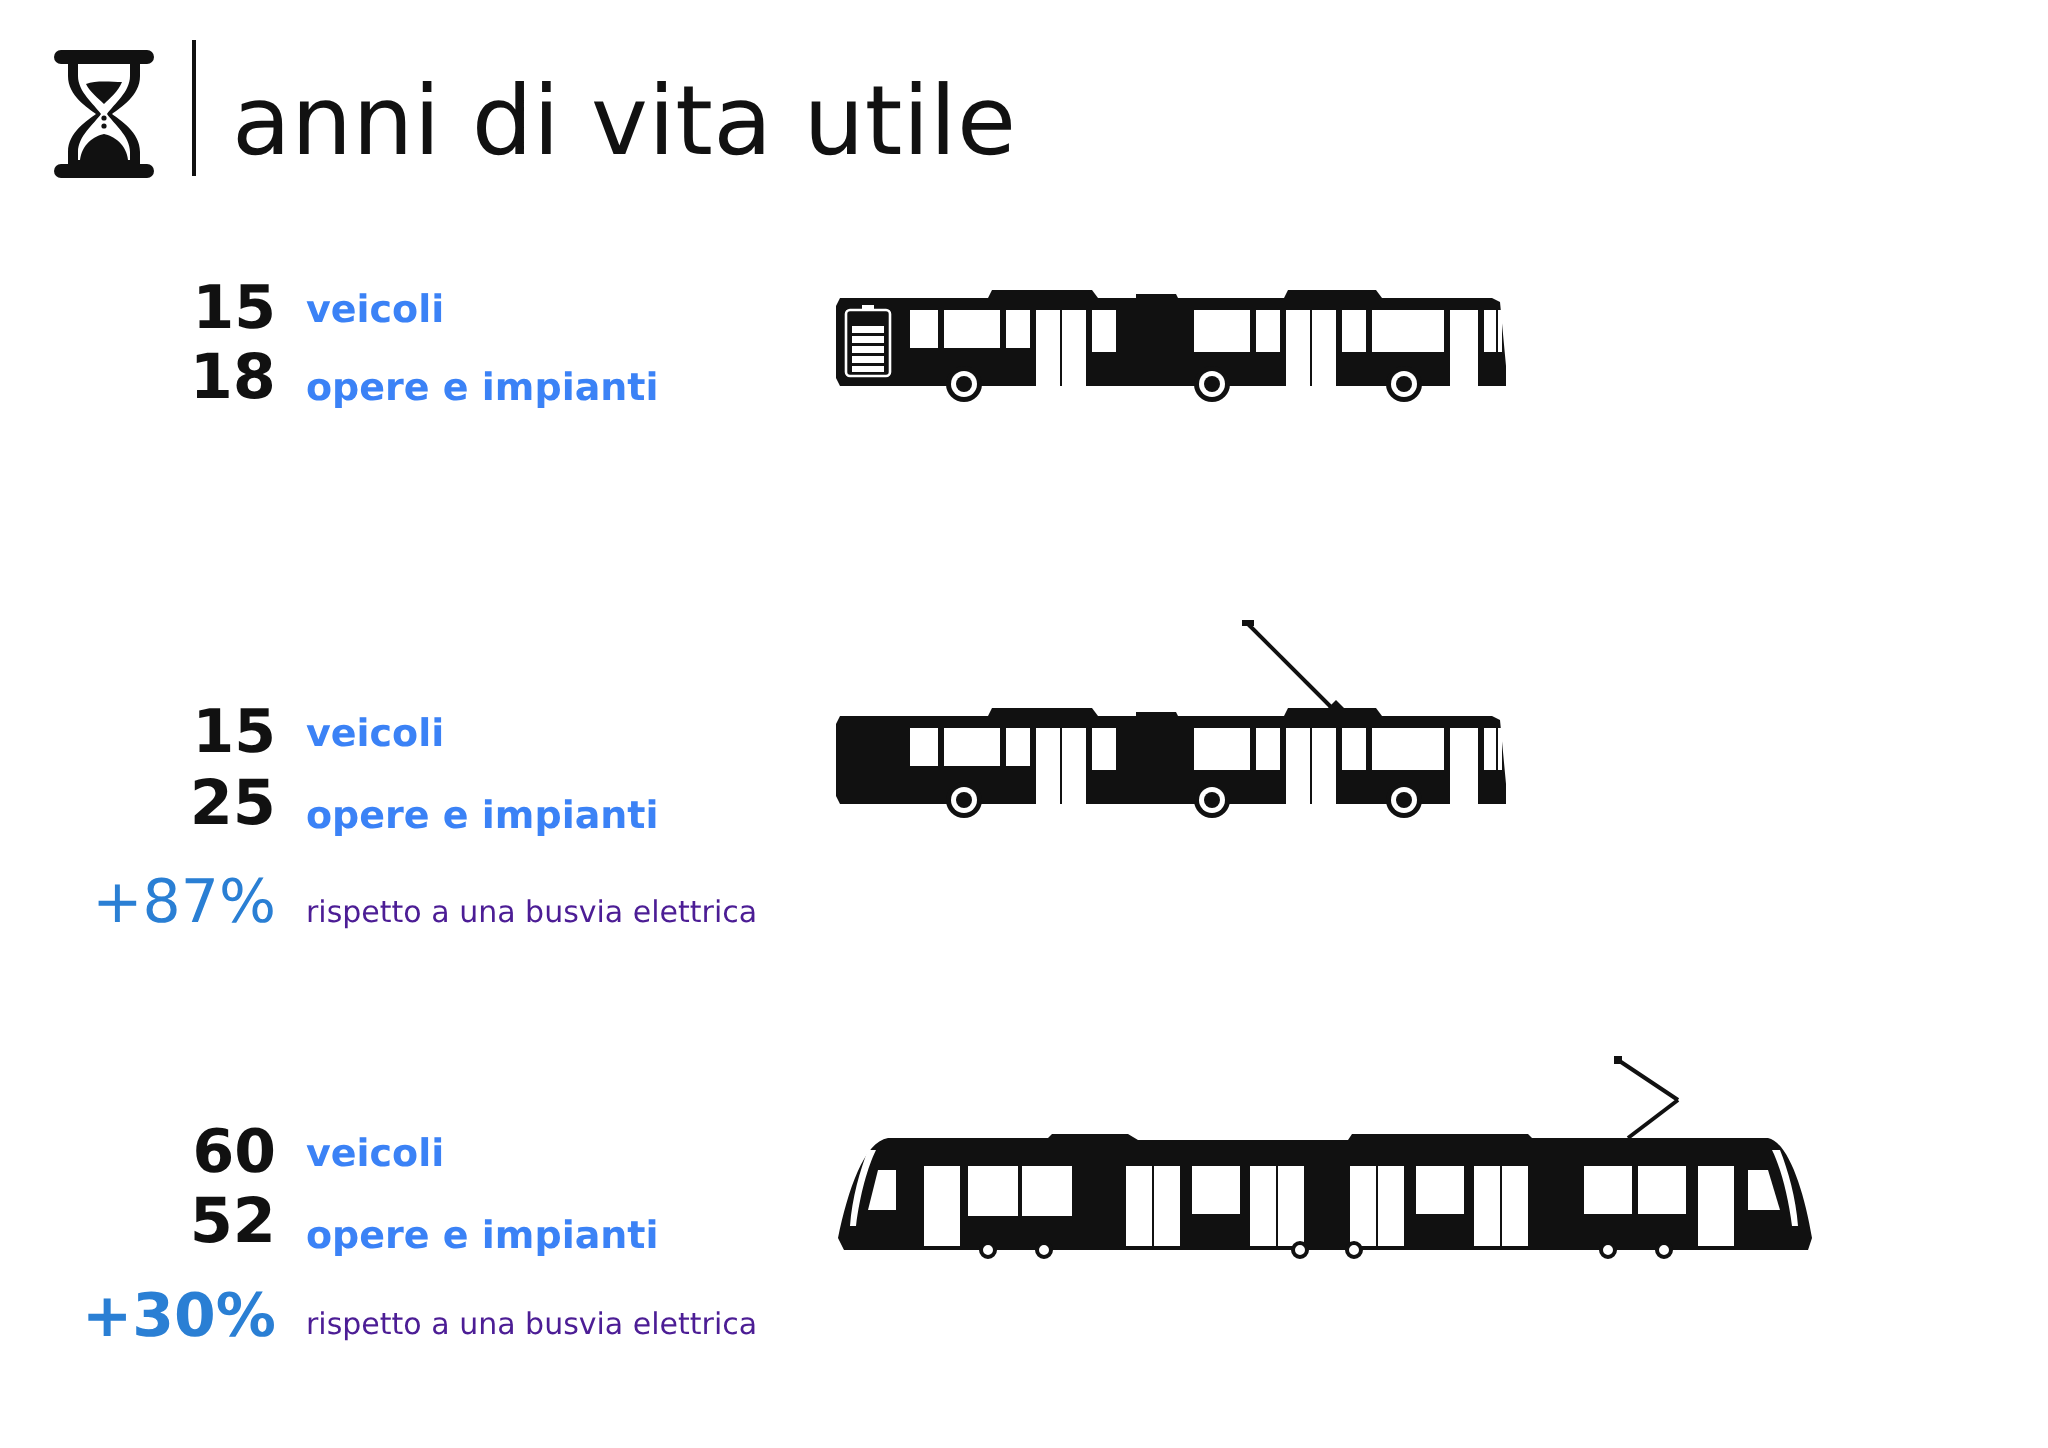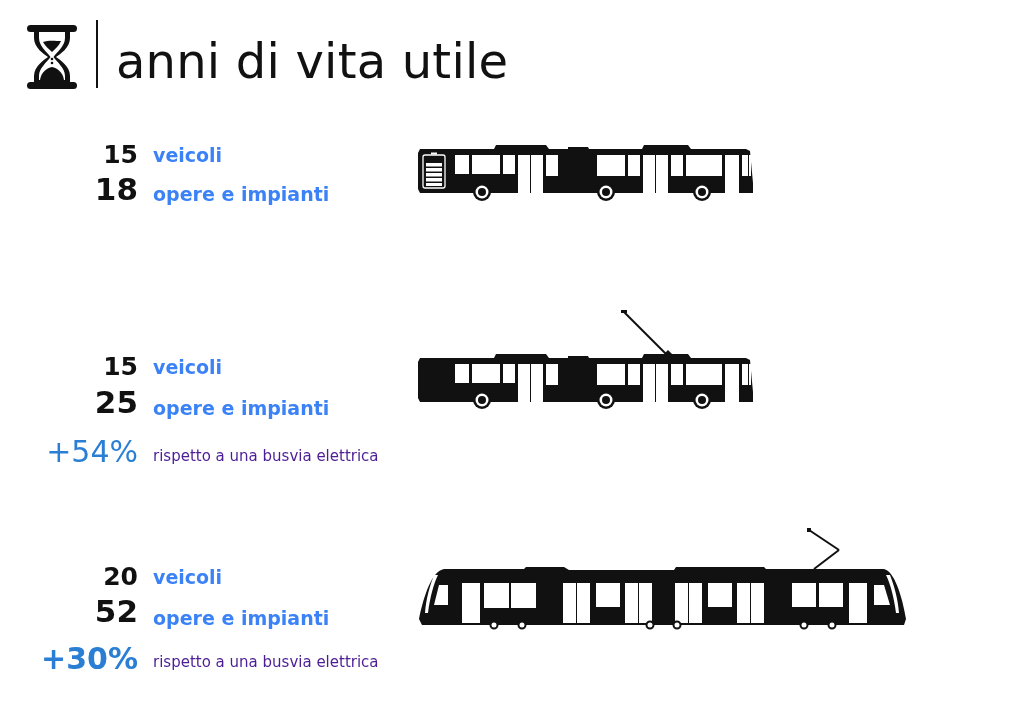--- a/index.html
+++ b/index.html
@@ -6,21 +6,21 @@
   body {
     width:1024px; height:724px; background:#ffffff; position:relative; overflow:hidden;
     font-family: "DejaVu Sans", sans-serif; color:#111;
   }
   .abs { position:absolute; }
   .title-icon { left:26px; top:24px; width:52px; height:66px; }
   .title-divider { left:96px; top:20px; width:2px; height:68px; background:#111; }
   .title-text { left:116px; top:36px; font-size:48px; line-height:50px; font-weight:normal; color:#111; letter-spacing:0.2px; }
 
   .num { position:absolute; right:886px; text-align:right; font-weight:bold; color:#111; white-space:nowrap; }
-  .num.small { font-size:25px; line-height:28px; }
+  .num.small { font-size:30px; line-height:28px; }
   .num.big { font-size:31px; line-height:34px; }
   .lbl { position:absolute; left:153px; font-weight:bold; font-size:19px; line-height:24px; color:#3b82f6; white-space:nowrap; }
   .pct { position:absolute; right:886px; font-size:30px; line-height:34px; color:#2a7fd4; white-space:nowrap; }
   .pct.bold { font-weight:bold; }
   .cmp { position:absolute; left:153px; font-size:15px; line-height:20px; color:#4c1d95; white-space:nowrap; }
 
   .vehicle { position:absolute; }
 </style>
 </head>
 <body>
@@ -86,21 +86,21 @@
         <circle cx="286" cy="49" r="4" fill="#111"></circle>
     </svg>
   </div>
 </div>
 
 <div>
   <div class="num small" style="top:353px;">15</div>
   <div class="lbl" style="top:355px;">veicoli</div>
   <div class="num big" style="top:385px;">25</div>
   <div class="lbl" style="top:396px;">opere e impianti</div>
-  <div class="pct" style="top:435px;">+54%</div>
+  <div class="pct" style="top:435px;">+87%</div>
   <div class="cmp" style="top:446px;">rispetto a una busvia elettrica</div>
 
   <div class="vehicle" style="left:416px; top:308px;">
     <svg width="340" height="104" viewBox="0 0 340 104">
       <line x1="208" y1="4" x2="250" y2="46" stroke="#111" stroke-width="2"></line>
       <rect x="205" y="2" width="6" height="3" fill="#111"></rect>
       <path d="M4 50 L78 50 L80 46 L130 46 L133 50 L152 50 L152 48 L172 48 L173 50 L226 50 L228 46 L248 46 L252 42 L256 46 L272 46 L275 50 L330 50 L334 52 L337 84 L337 94 L4 94 L2 90 L2 54 Z" fill="#111"></path>
       <rect x="39" y="56" width="14" height="19" fill="#fff"></rect>
       <rect x="56" y="56" width="28" height="19" fill="#fff"></rect>
       <rect x="87" y="56" width="12" height="19" fill="#fff"></rect>
@@ -123,21 +123,21 @@
         <circle cx="190" cy="92" r="6.5" fill="#fff"></circle>
         <circle cx="190" cy="92" r="4" fill="#111"></circle>
       <circle cx="286" cy="92" r="9" fill="#111"></circle>
         <circle cx="286" cy="92" r="6.5" fill="#fff"></circle>
         <circle cx="286" cy="92" r="4" fill="#111"></circle>
     </svg>
   </div>
 </div>
 
 <div>
-  <div class="num small" style="top:563px;">20</div>
+  <div class="num small" style="top:563px;">60</div>
   <div class="lbl" style="top:565px;">veicoli</div>
   <div class="num big" style="top:594px;">52</div>
   <div class="lbl" style="top:606px;">opere e impianti</div>
   <div class="pct bold" style="top:642px;">+30%</div>
   <div class="cmp" style="top:652px;">rispetto a una busvia elettrica</div>
 
   <div class="vehicle" style="left:414px; top:525px;">
     <svg width="496" height="108" viewBox="0 0 496 108">
 
       <rect x="393" y="3" width="4" height="4" fill="#111"></rect>

